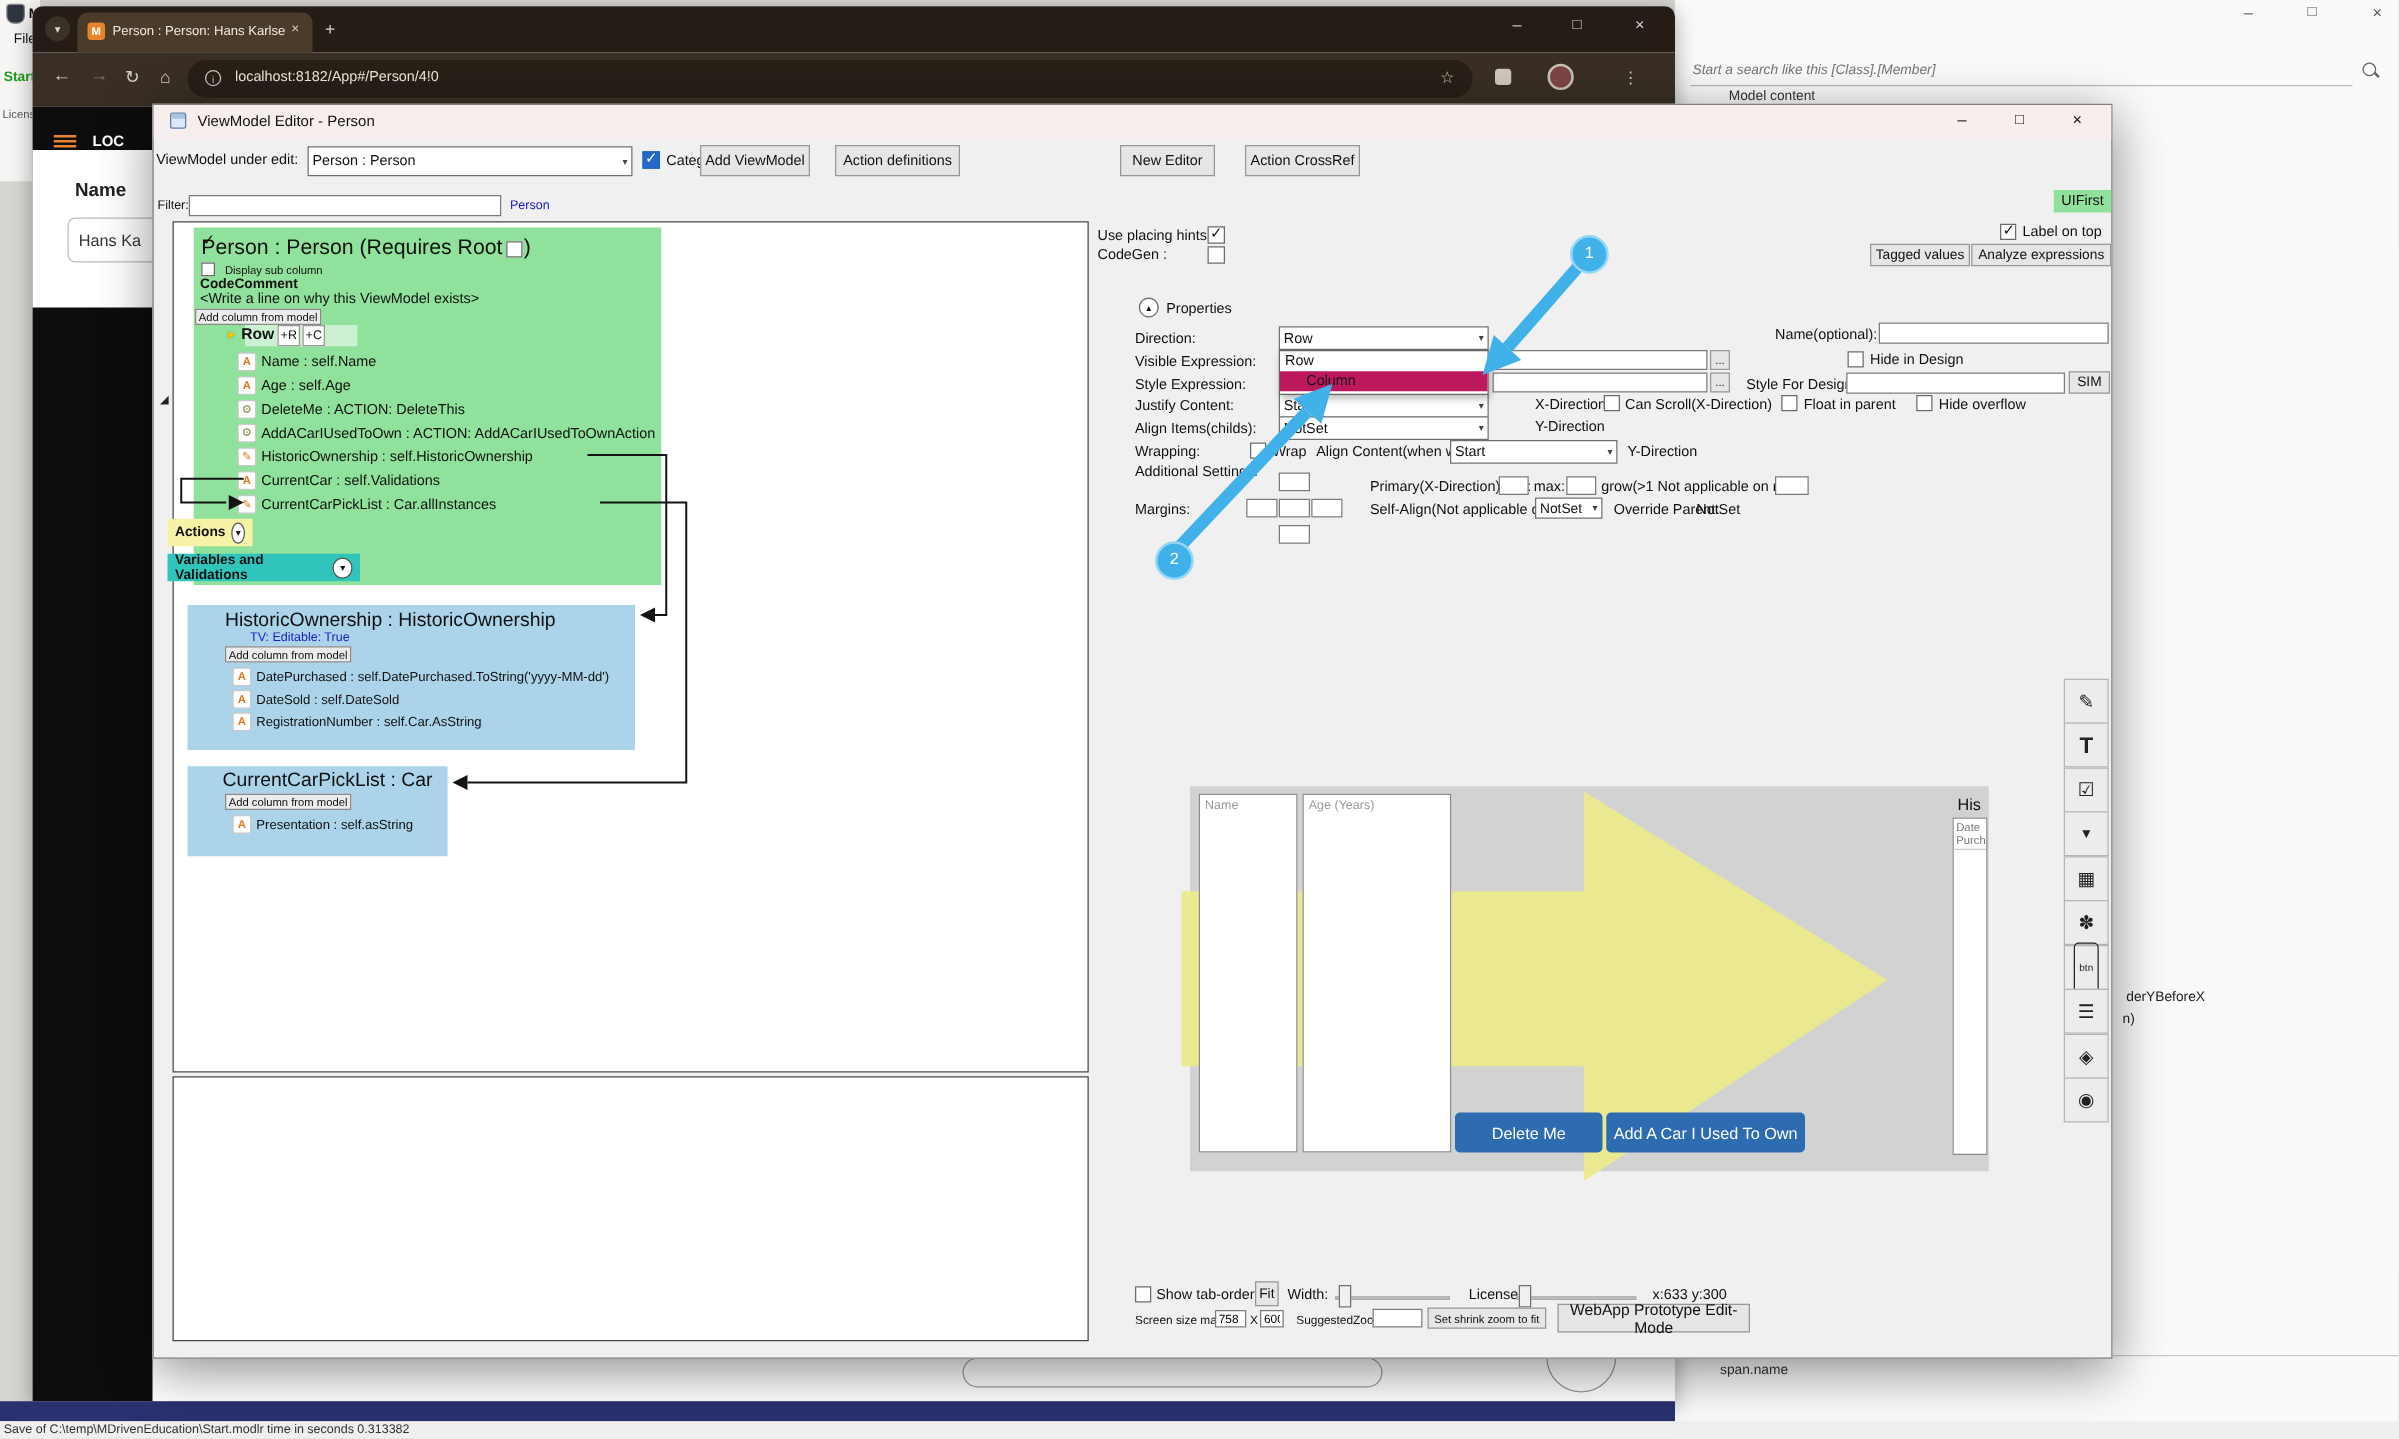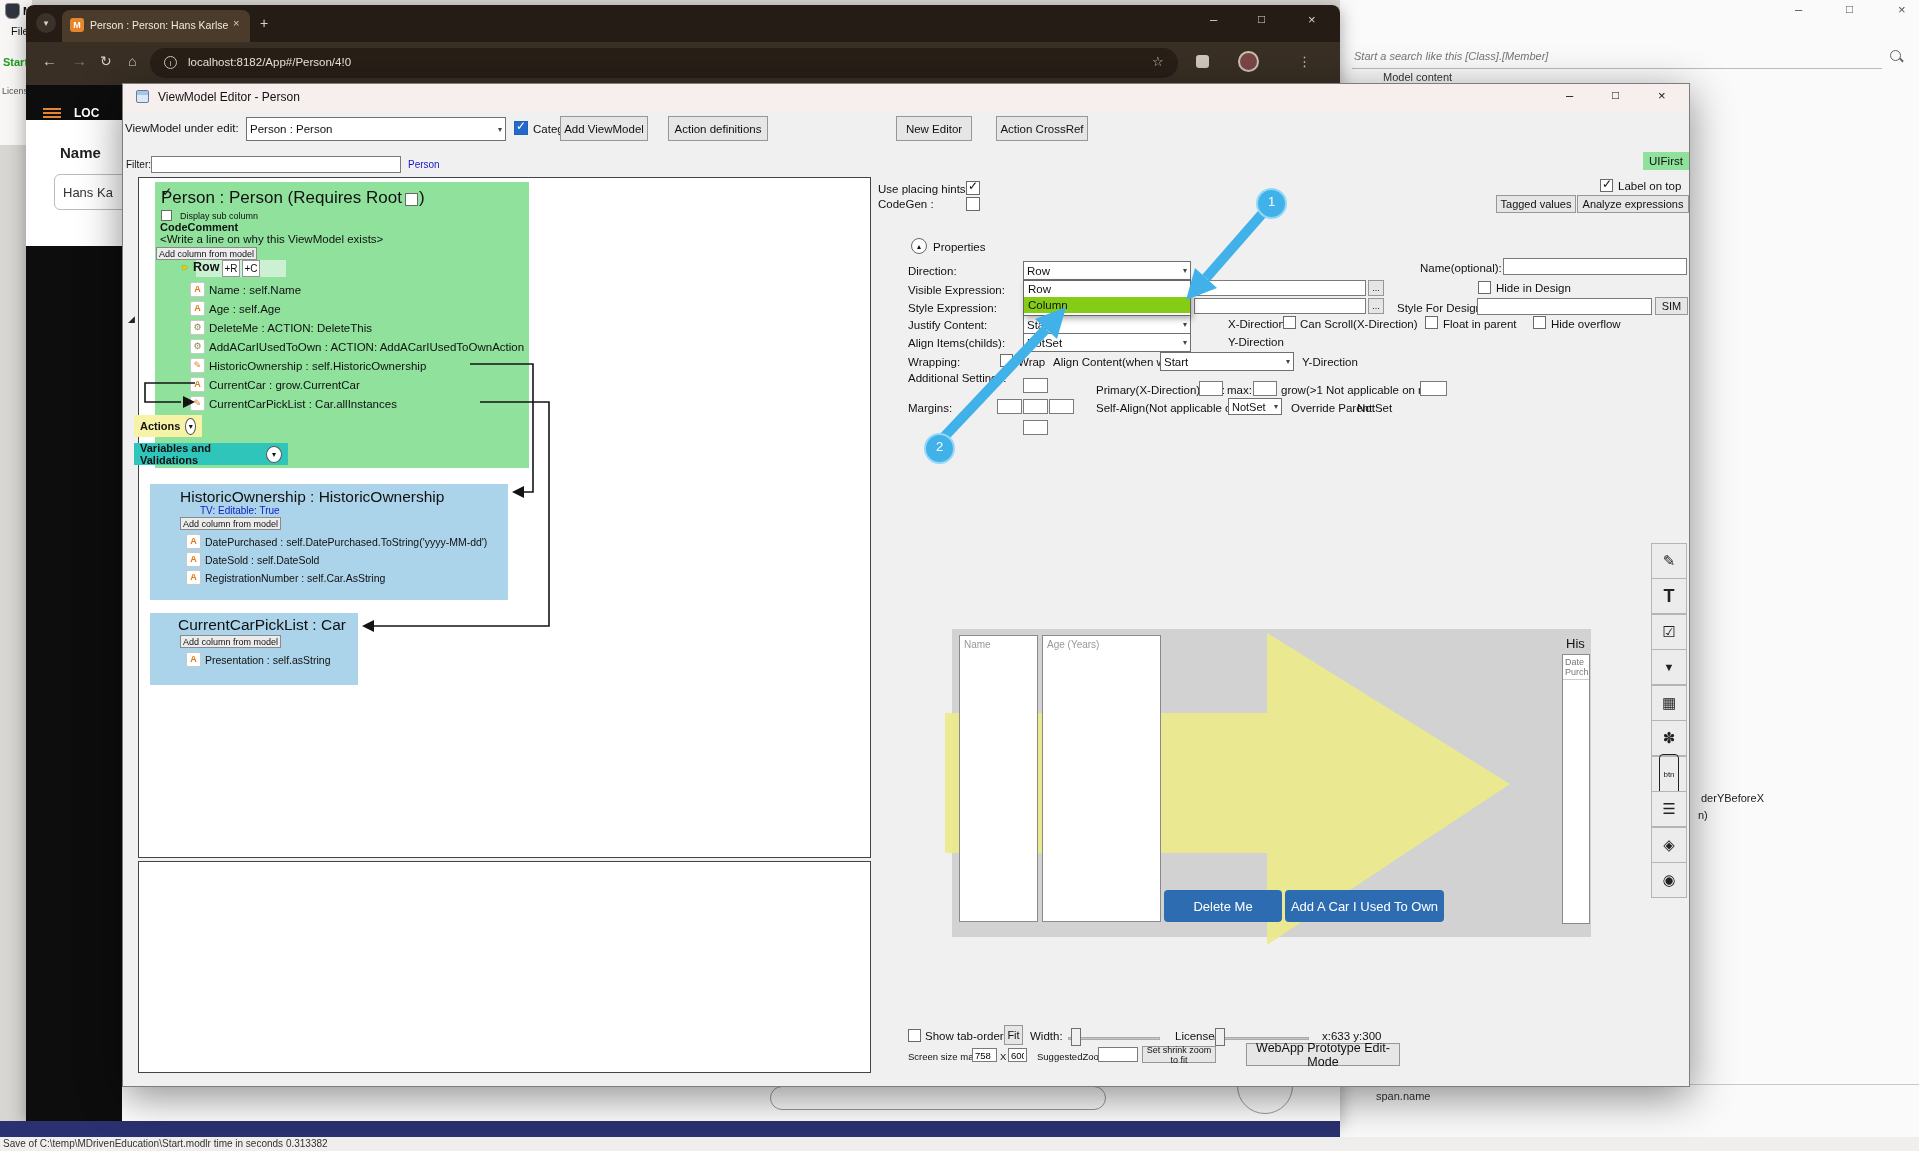--- a/index.html
+++ b/index.html
@@ -167,21 +167,21 @@
   <div class="titem" style="left:190px;top:339px">
     <span class="ticon act">⚙</span>
     <span class="t">AddACarIUsedToOwn : ACTION: AddACarIUsedToOwnAction</span>
     </div>
   <div class="titem" style="left:190px;top:358px">
     <span class="ticon lnk">✎</span>
     <span class="t">HistoricOwnership : self.HistoricOwnership</span>
     </div>
   <div class="titem" style="left:190px;top:377px">
     <span class="ticon attr">A</span>
-    <span class="t">CurrentCar : grow.CurrentCar</span>
+    <span class="t">CurrentCar : self.Validations</span>
     </div>
   <div class="titem" style="left:190px;top:396px">
     <span class="ticon lnk">✎</span>
     <span class="t">CurrentCarPickList : Car.allInstances</span>
     </div>
 
   <div class="chip" style="left:134px;top:415px;width:56px;height:22px;background:#f7f3a6">
     <span>Actions</span>
     <span class="cchev">▾</span>
     </div>
@@ -311,21 +311,21 @@
   <div class="a t" style="left:1096px;top:402px;font-size:11.5px">Self-Align(Not applicable on root):</div>
   <div class="combo" style="left:1228px;top:398px;width:54px;height:17px;font-size:11px">
     <span>NotSet</span>
     <span class="ar">▾</span>
     </div>
   <div class="a t" style="left:1291px;top:402px;font-size:11.5px">Override Parent:</div>
   <div class="a t" style="left:1357px;top:402px;font-size:11.5px">NotSet</div>
 
   <div class="a" style="left:1023px;top:280px;width:168px;height:36px;background:#fff;border:1px solid #666;box-shadow:2px 3px 6px rgba(0,0,0,.3)">
     <div class="t" style="padding:2px 4px;font-size:11.5px">Row</div>
-    <div class="t" style="padding:2px 4px;font-size:11.5px;background:#84cc16">Column</div>
+    <div class="t" style="padding:2px 21px;font-size:11.5px;background:#be185d">Column</div>
   </div>
 
   <div class="a" style="left:952px;top:629px;width:639px;height:308px;background:#d2d2d2"></div>
   <svg style="left:945px;top:629px" width="646" height="325" viewBox="0 0 646 325">
     <polygon points="0,84 322,84 322,4 565,155 322,316 322,224 0,224" fill="#ecea8c" fill-opacity="0.92"></polygon>
   </svg>
   <div class="a" style="left:959px;top:635px;width:79px;height:287px;background:#fff;border:1px solid #8a8a8a">
     <div class="t" style="padding:3px 4px;font-size:10px;color:#999">Name</div>
     </div>
   <div class="a" style="left:1042px;top:635px;width:119px;height:287px;background:#fff;border:1px solid #8a8a8a">
@@ -379,21 +379,21 @@
   <div class="a" style="left:1213px;top:1037px;width:96px;height:3px;background:#c6c6c6;border:1px solid #aaa"></div>
   <div class="a" style="left:1215px;top:1028px;width:10px;height:18px;background:#f0f0f0;border:1px solid #707070"></div>
   <div class="a t" style="left:1322px;top:1030px;font-size:11.5px">x:633 y:300</div>
 
   <div class="a t" style="left:908px;top:1051px;font-size:9.5px">Screen size marker</div>
   <input class="inp" style="left: 972px; top: 1048px; width: 25px; height: 14px; font-size: 9.5px;" value="758">
   <div class="a t" style="left:1000px;top:1051px;font-size:9.5px">X</div>
   <input class="inp" style="left: 1008px; top: 1048px; width: 19px; height: 14px; font-size: 9.5px;" value="600">
   <div class="a t" style="left:1037px;top:1051px;font-size:9.5px">SuggestedZoom</div>
   <input class="inp" style="left: 1098px; top: 1047px; width: 40px; height: 15px;">
-  <div class="wbtn" style="left:1142px;top:1046px;width:74px;height:17px;font-size:9px">Set shrink zoom to fit</div>
+  <div class="wbtn" style="left:1142px;top:1046px;width:95px;height:17px;font-size:9px">Set shrink zoom to fit</div>
   <div class="wbtn" style="left:1246px;top:1043px;width:154px;height:23px;font-size:12.5px">WebApp Prototype Edit-Mode</div>
 
   <svg style="left:0;top:0;pointer-events:none" width="1919" height="1151" viewBox="0 0 1919 1151">
     <line x1="1262" y1="214" x2="1206" y2="278" stroke="#41b2e9" stroke-width="10"></line>
     <polygon points="1186,300 1217,288 1195,268" fill="#41b2e9"></polygon>
     <line x1="944" y1="437" x2="1046" y2="329" stroke="#41b2e9" stroke-width="10"></line>
     <polygon points="1066,307 1057,339 1035,319" fill="#41b2e9"></polygon>
   </svg>
   <div class="callout" style="left:1256px;top:188px">1</div>
   <div class="callout" style="left:924px;top:433px">2</div>

